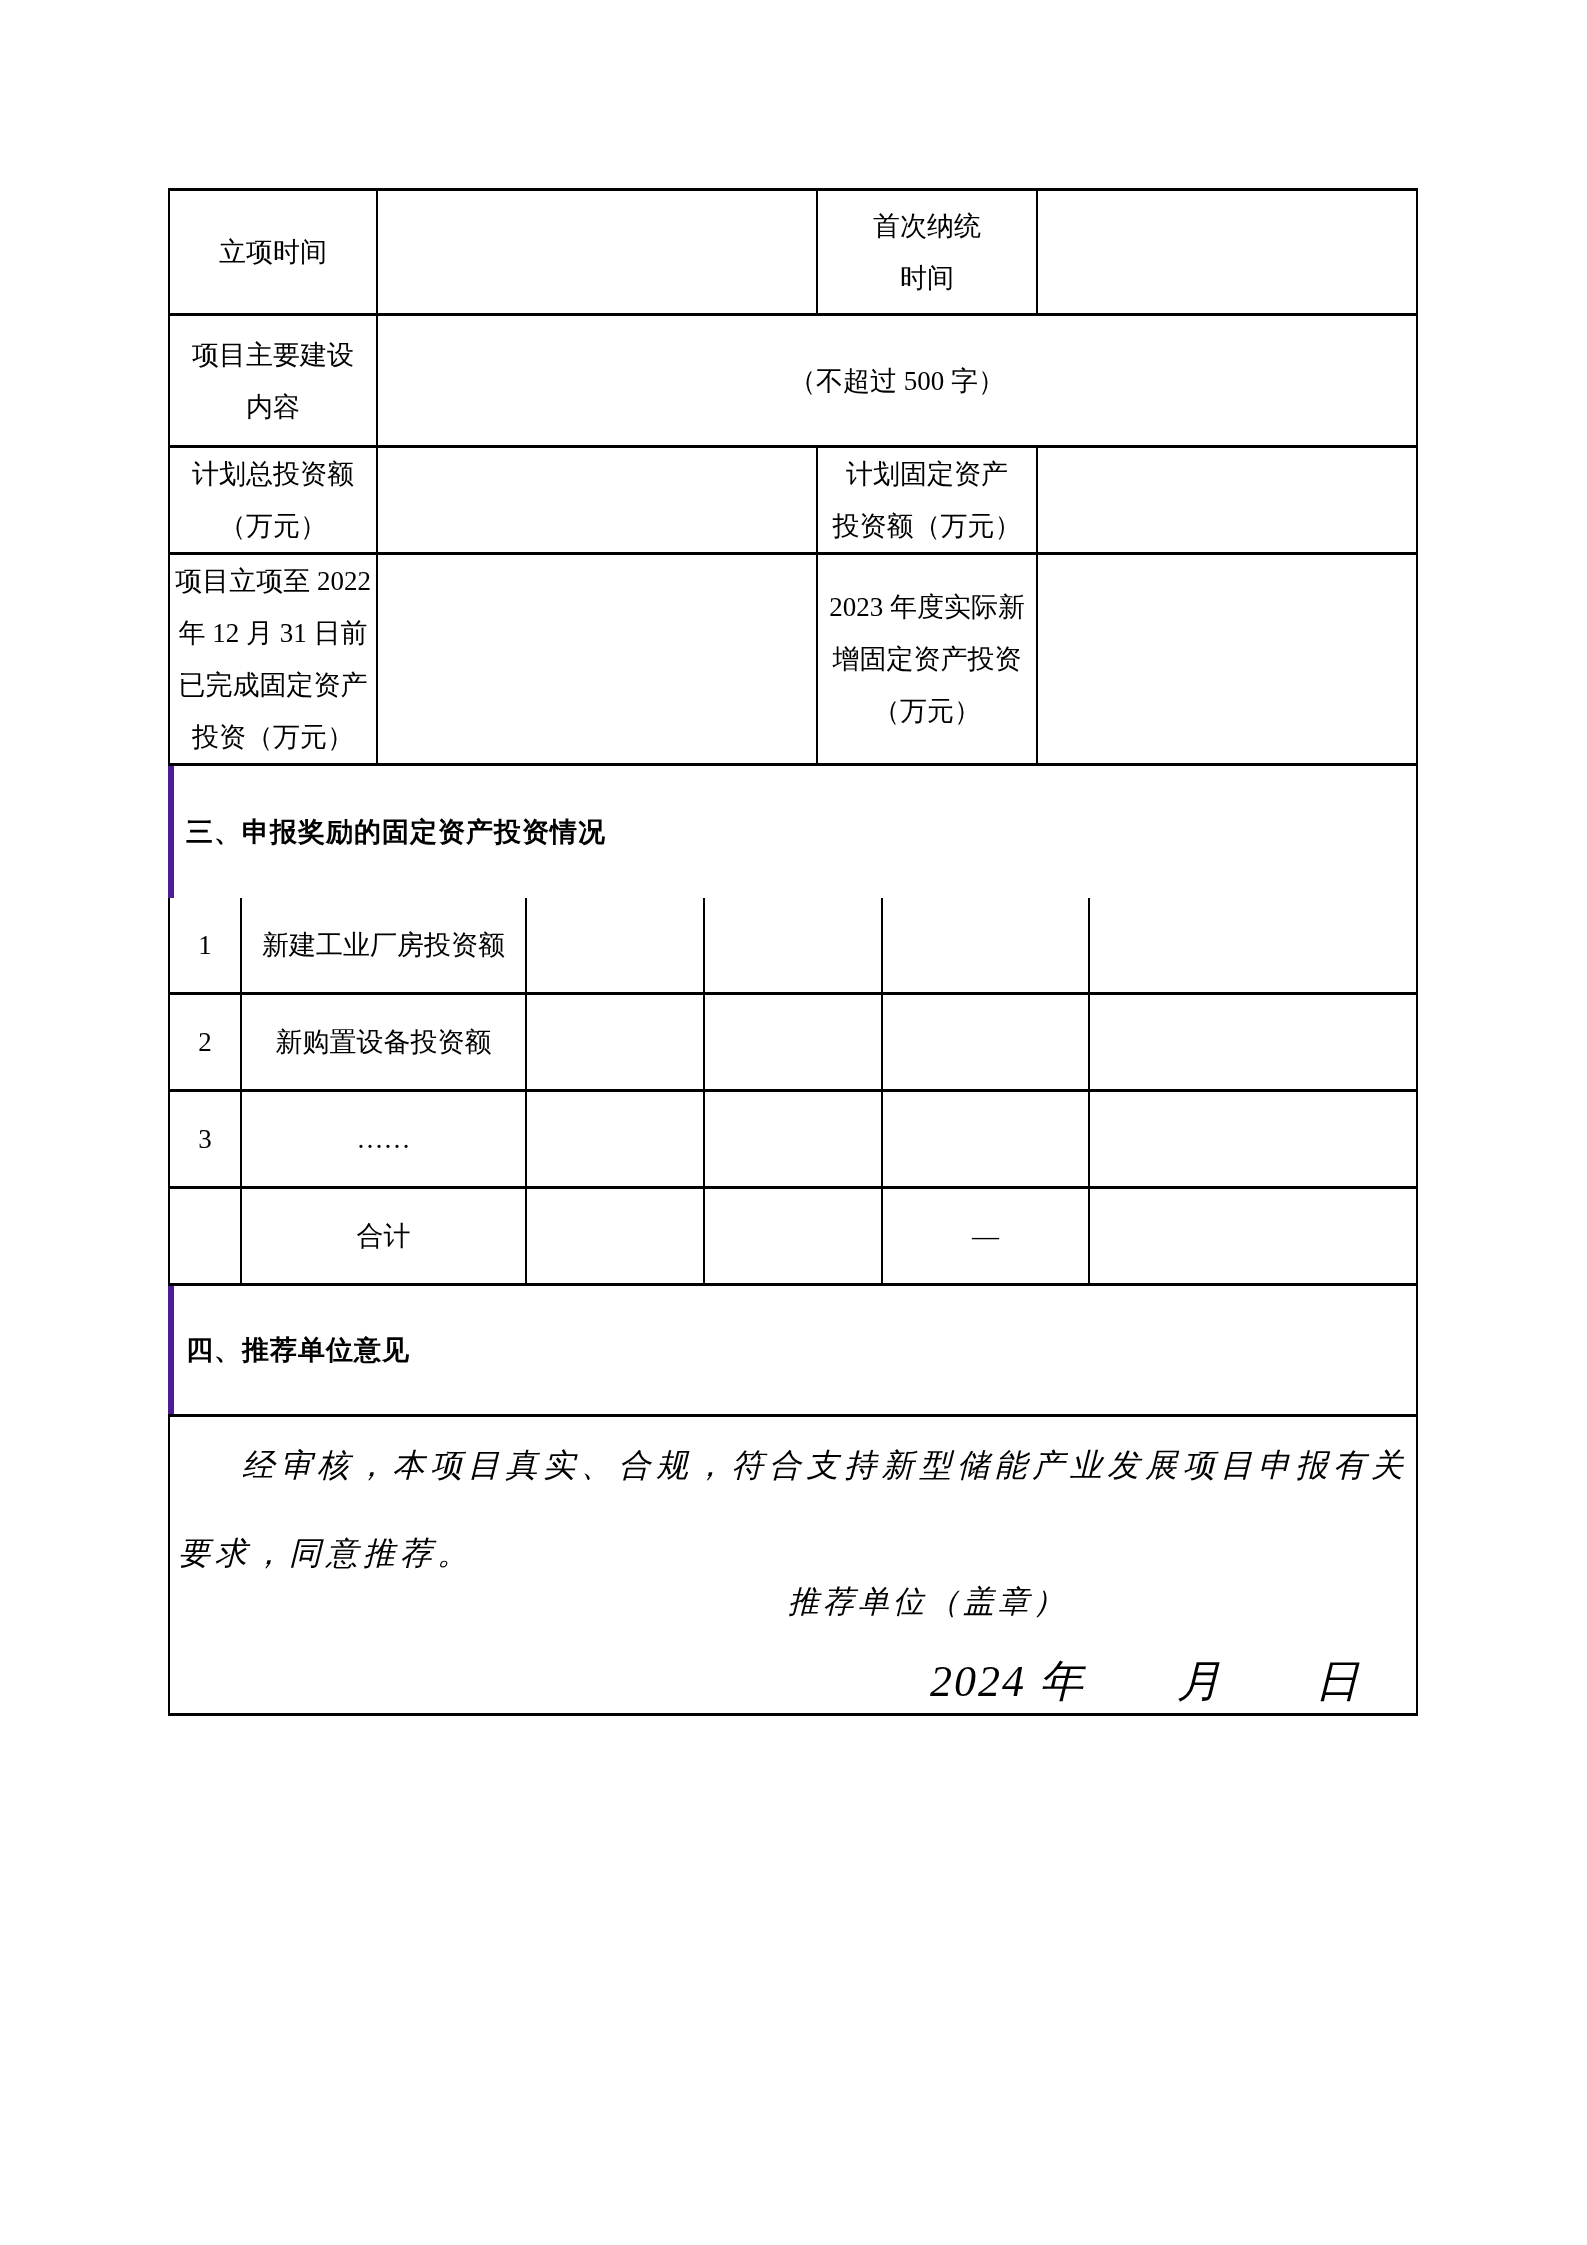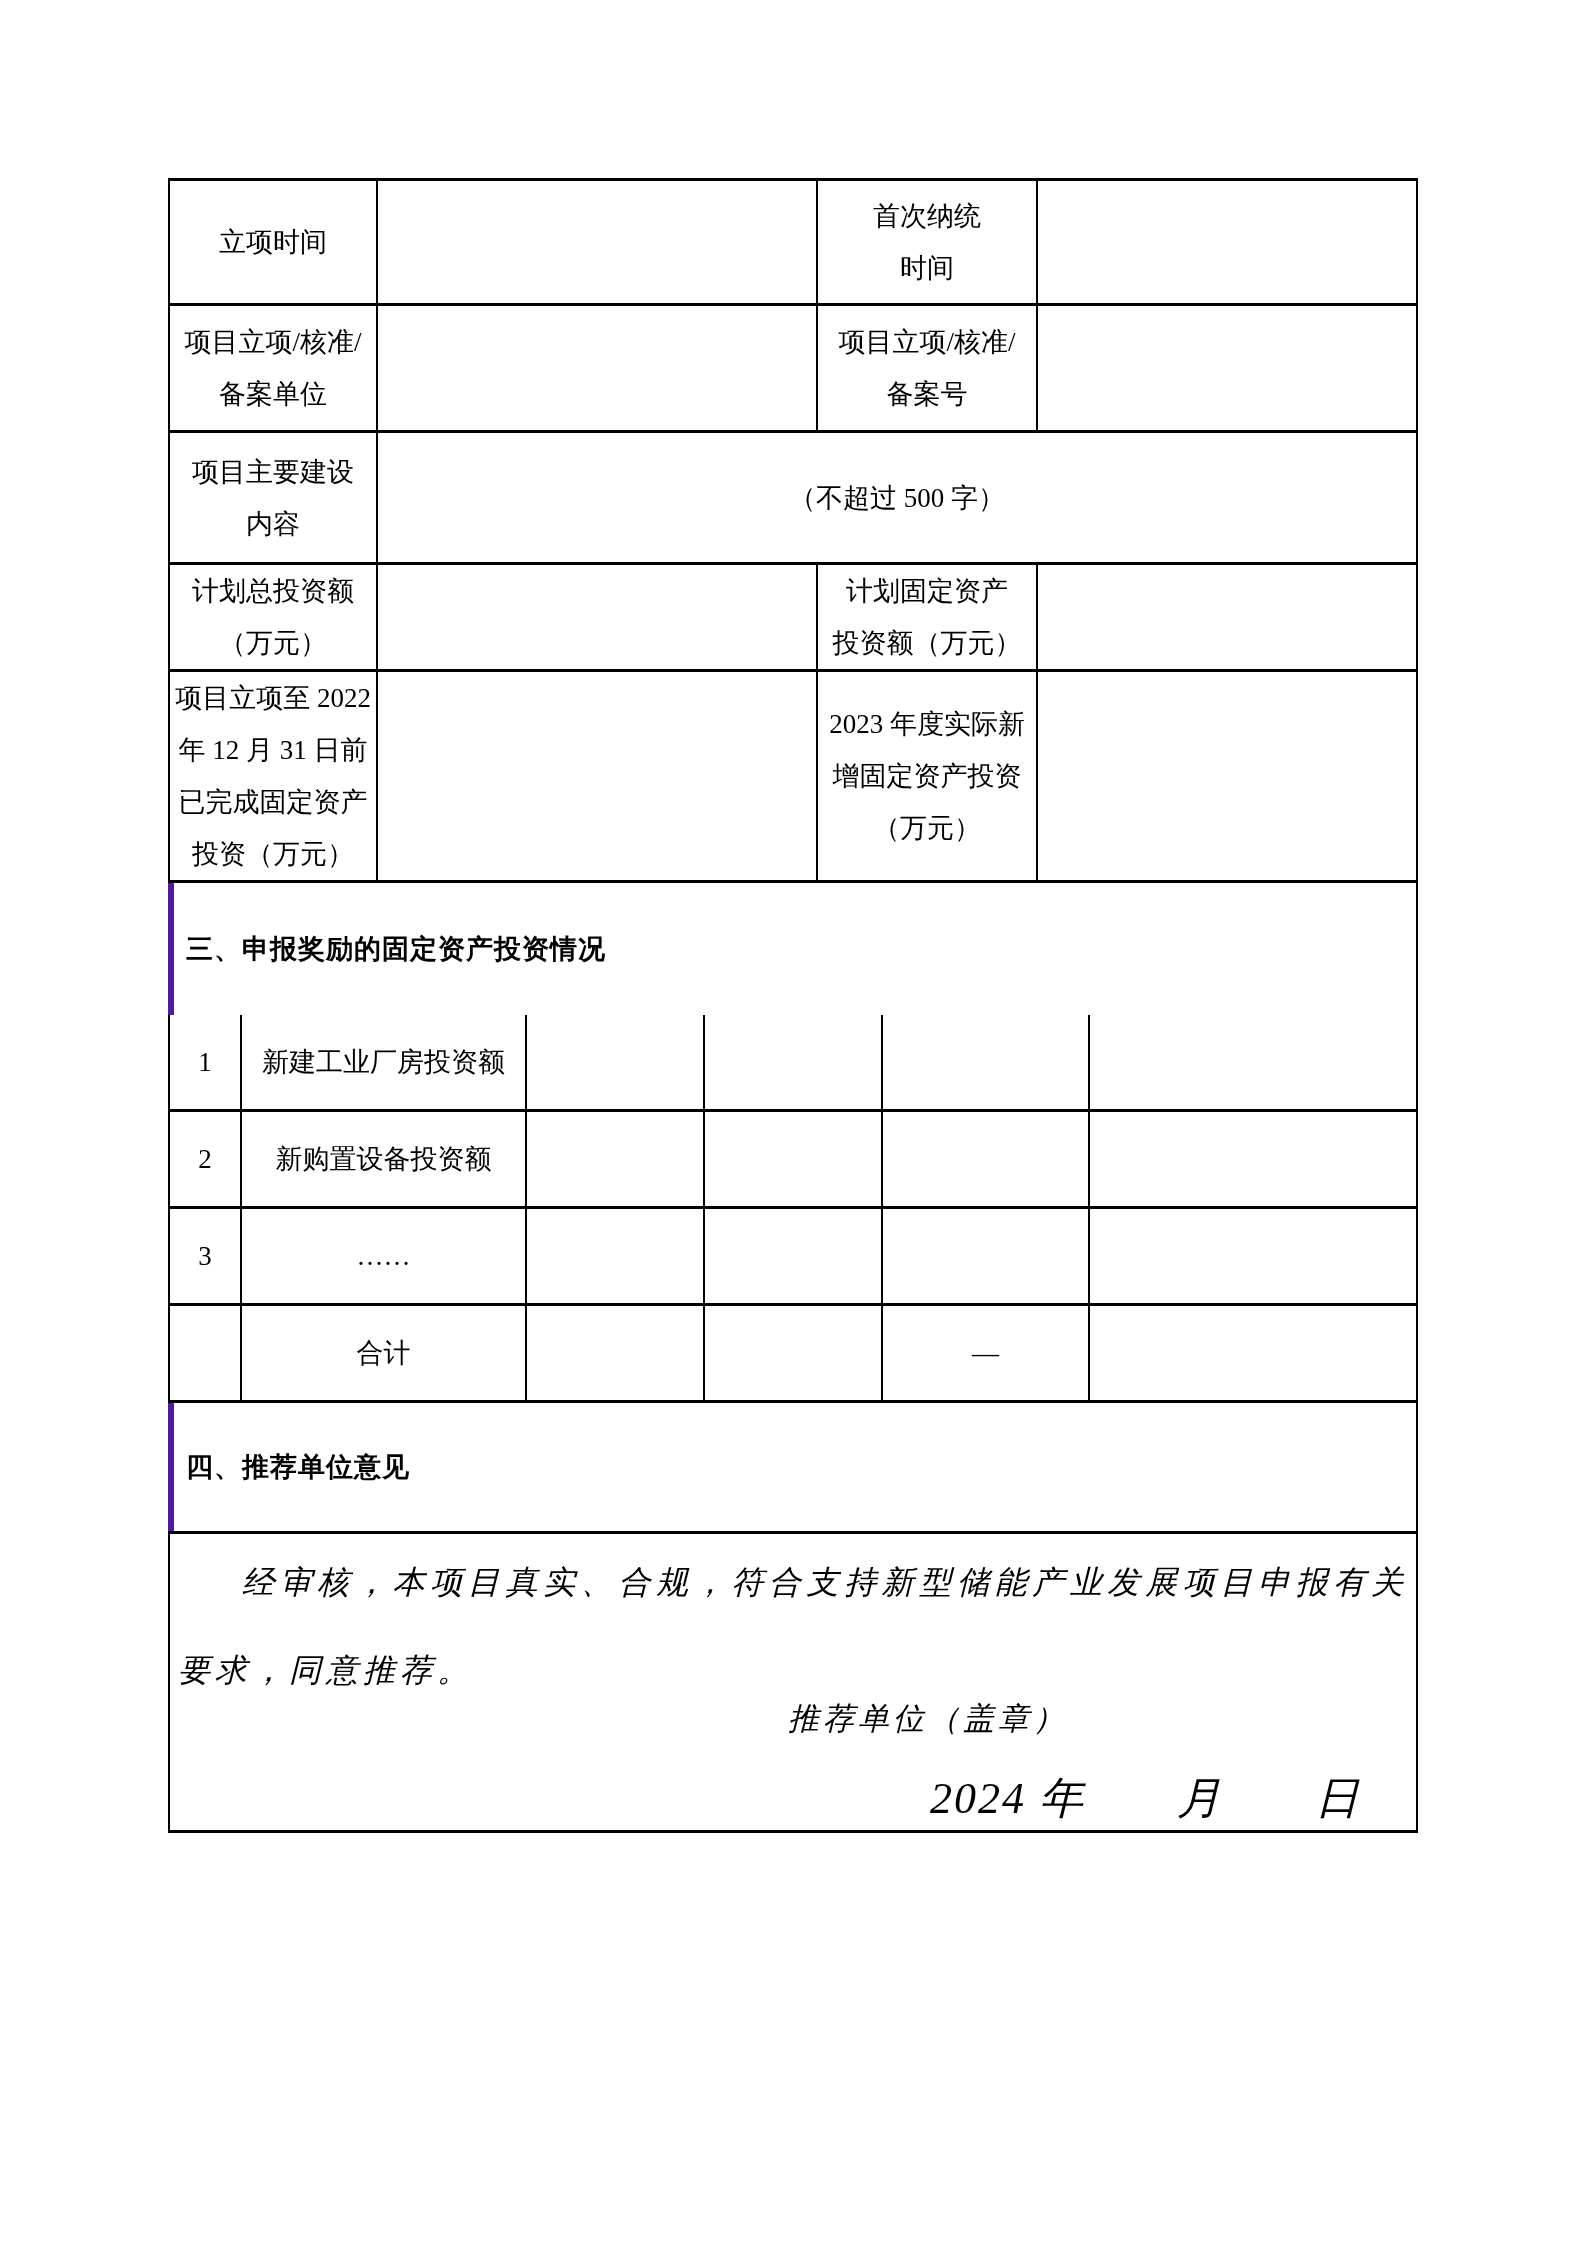--- a/index.html
+++ b/index.html
@@ -10,21 +10,21 @@
     height: 2245px;
     background: #ffffff;
     font-family: "Liberation Serif", "DejaVu Serif", serif;
     color: #000;
     margin: 0 auto;
     overflow: hidden;
   }
   .doc {
     position: absolute;
     left: 168px;
-    top: 178px;
+    top: 188px;
     width: 1250px;
   }
   table.grid {
     width: 1250px;
     table-layout: fixed;
     border-spacing: 0;
     border-collapse: separate;
   }
   table.grid td {
     border-right: 2px solid #000;
@@ -93,28 +93,20 @@
           <col style="width:440px">
           <col style="width:220px">
           <col style="width:380px">
       </colgroup>
       <tbody>
           <tr class="first" style="height:128px">
         <td>立项时间</td>
         <td></td>
         <td>首次纳统
 时间</td>
-        <td></td>
-      </tr>
-      <tr style="height:127px">
-        <td>项目立项/核准/
-备案单位</td>
-        <td></td>
-        <td>项目立项/核准/
-备案号</td>
         <td></td>
       </tr>
       <tr style="height:132px">
         <td>项目主要建设
 内容</td>
         <td colspan="3">（不超过 500 字）</td>
       </tr>
       <tr style="height:92px">
         <td>计划总投资额
 （万元）</td>

